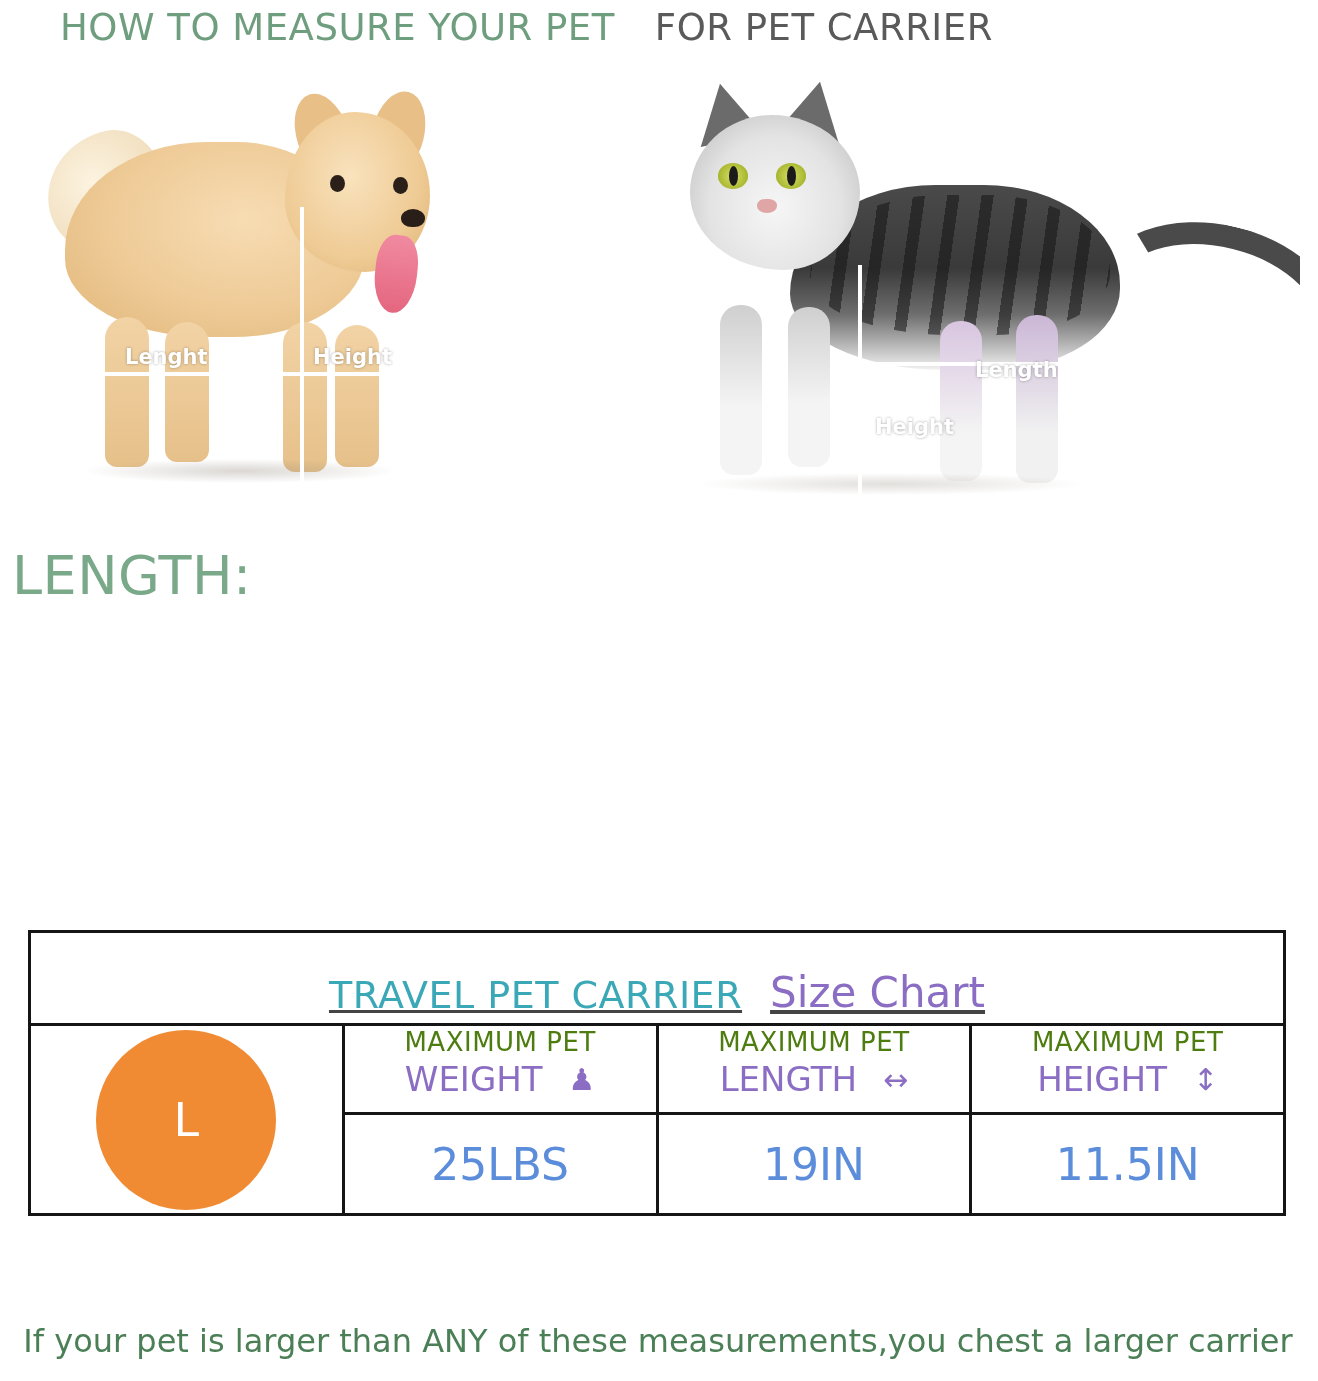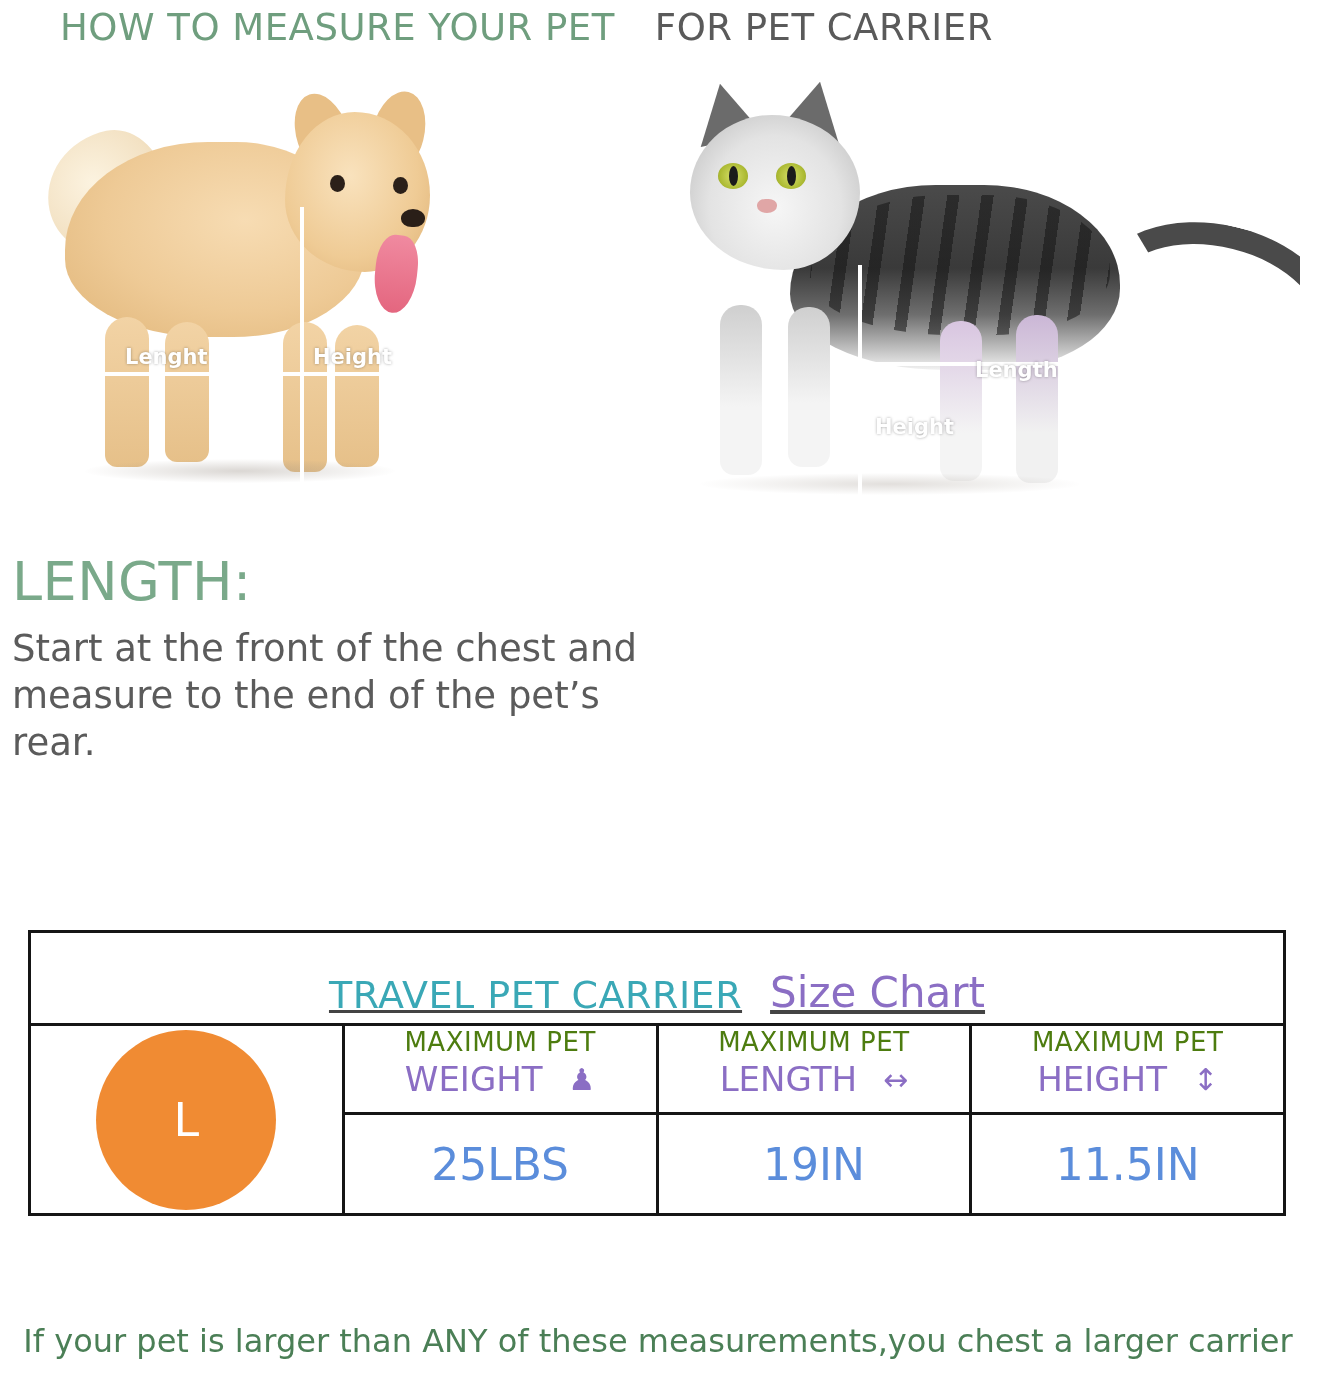--- a/index.html
+++ b/index.html
@@ -238,21 +238,21 @@
     font-size: 21px;
     font-weight: bold;
     text-shadow: 0 0 3px rgba(0,0,0,0.35);
     white-space: nowrap;
   }
 
   
   .defs {
     display: flex;
     padding: 0 0 0 12px;
-    margin-top: 27px;
+    margin-top: 21px;
   }
   .def-col { width: 50%; }
   .def-col.right { padding-left: 30px; }
   .def-title {
     font-size: 54px;
     line-height: 1.05;
     letter-spacing: 0.5px;
   }
   .def-title.green { color: #7aa98a; }
   .def-title.orange { color: #f08b33; }
@@ -402,21 +402,20 @@
     <div class="guide-h" style="left:195px; top:287px; width:420px;"></div>
     <div class="guide-v" style="left:198px; top:190px; height:230px;"></div>
     <div class="guide-label" style="left:315px; top:283px;">Length</div>
     <div class="guide-label" style="left:215px; top:340px;">Height</div>
   </div>
 </div>
 
 <div class="defs">
   <div class="def-col">
     <div class="def-title green">LENGTH:</div>
-    <div class="def-body">Start at the front of the chest and measure to the end of the pet’s rear.</div>
   </div>
   <div class="def-col right">
   </div>
 </div>
 
 <div class="chart-wrap">
   <table class="size-chart">
     <tbody>
         <tr>
       <td class="chart-title-cell" colspan="4">

